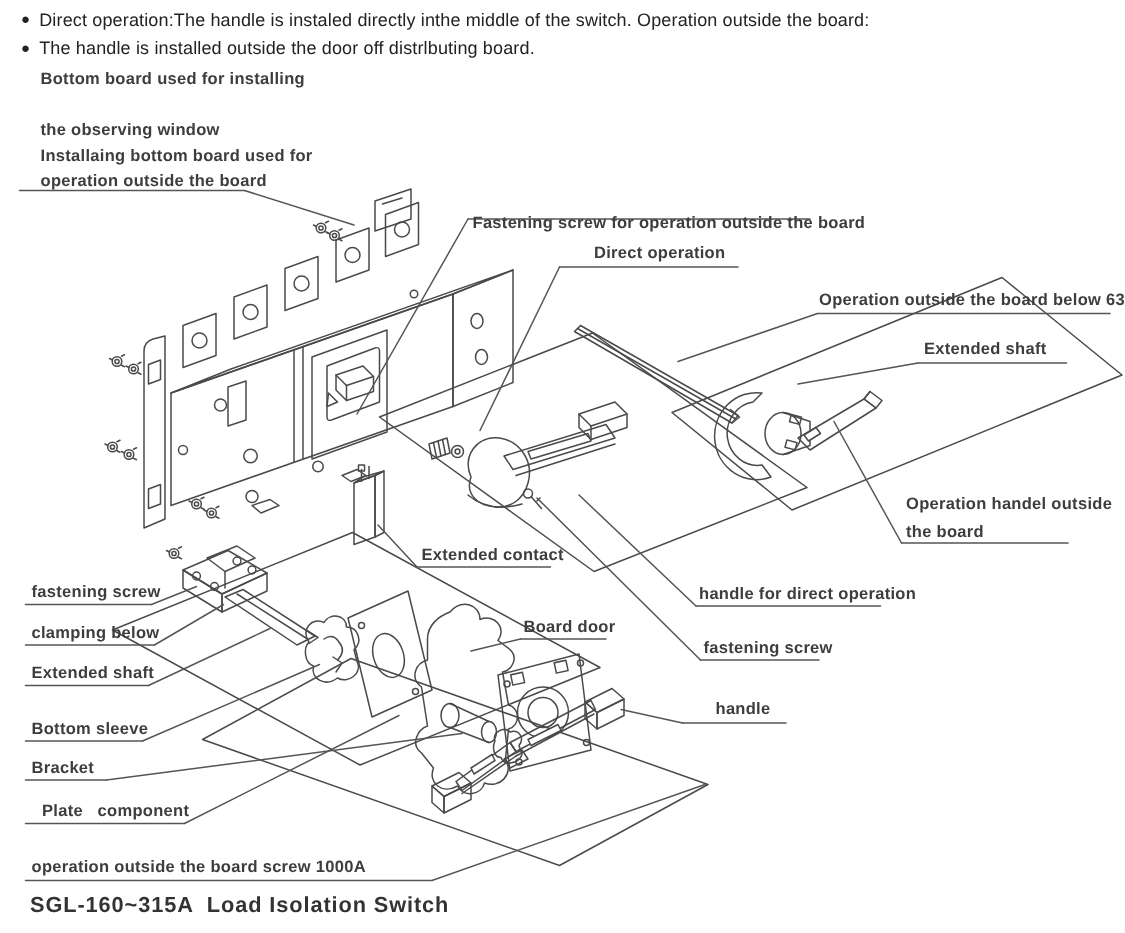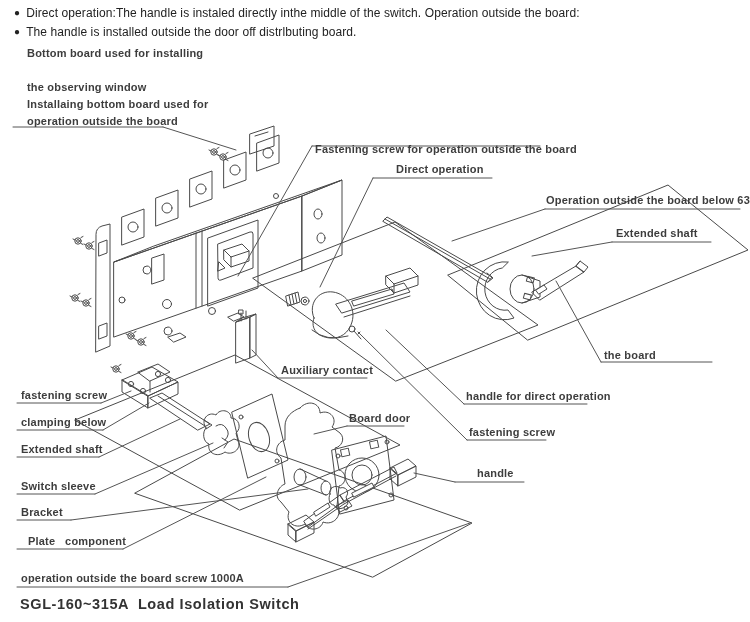--- a/index.html
+++ b/index.html
@@ -280,29 +280,30 @@
 
   <div class="lbl block" style="left:27px;top:45px;">Bottom board used for installing</div>
   <div class="lbl block" style="left:27px;top:79px;">the observing window</div>
   <div class="lbl block" style="left:27px;top:96px;">Installaing bottom board used for</div>
   <div class="lbl block" style="left:27px;top:113px;">operation outside the board</div>
 
   <div class="lbl" style="left:315px;top:130px;margin-top:11px;">Fastening screw for operation outside the board</div>
   <div class="lbl" style="left:396px;top:161px;">Direct operation</div>
   <div class="lbl" style="left:546px;top:192px;">Operation outside the board below 630A</div>
   <div class="lbl" style="left:616px;top:225px;">Extended shaft</div>
+  <div class="lbl" style="left:604px;top:328px;">Operation handel outside</div>
   <div class="lbl" style="left:604px;top:347px;">the board</div>
   <div class="lbl" style="left:466px;top:388px;">handle for direct operation</div>
-  <div class="lbl" style="left:281px;top:362px;">Auxiliary contact</div>
+  <div class="lbl" style="left:281px;top:362px;">Extended contact</div>
   <div class="lbl" style="left:349px;top:410px;">Board door</div>
   <div class="lbl" style="left:469px;top:424px;">fastening screw</div>
   <div class="lbl" style="left:477px;top:465px;">handle</div>
 
   <div class="lbl" style="left:21px;top:387px;">fastening screw</div>
   <div class="lbl" style="left:21px;top:414px;">clamping below</div>
   <div class="lbl" style="left:21px;top:441px;">Extended shaft</div>
-  <div class="lbl" style="left:21px;top:478px;">Switch sleeve</div>
+  <div class="lbl" style="left:21px;top:478px;">Bottom sleeve</div>
   <div class="lbl" style="left:21px;top:504px;">Bracket</div>
   <div class="lbl" style="left:28px;top:533px;">Plate   component</div>
   <div class="lbl" style="left:21px;top:570px;">operation outside the board screw 1000A</div>
 
   <div class="title" style="left:20px;top:596px;">SGL-160~315A  Load Isolation Switch</div>
 </div>
 
 </body></html>

